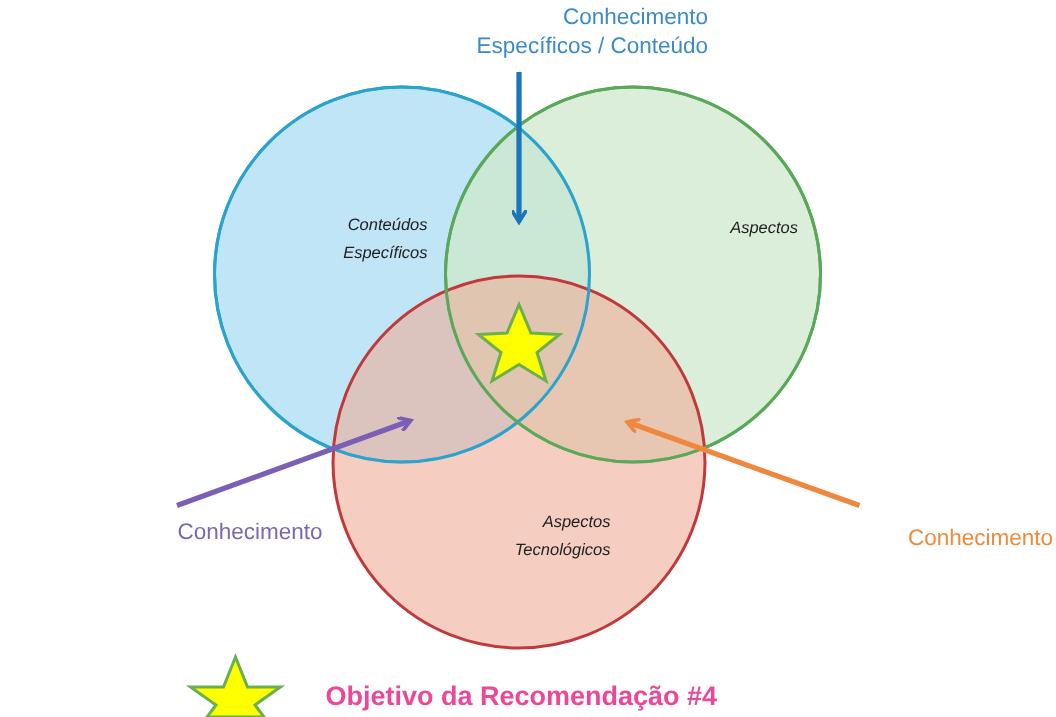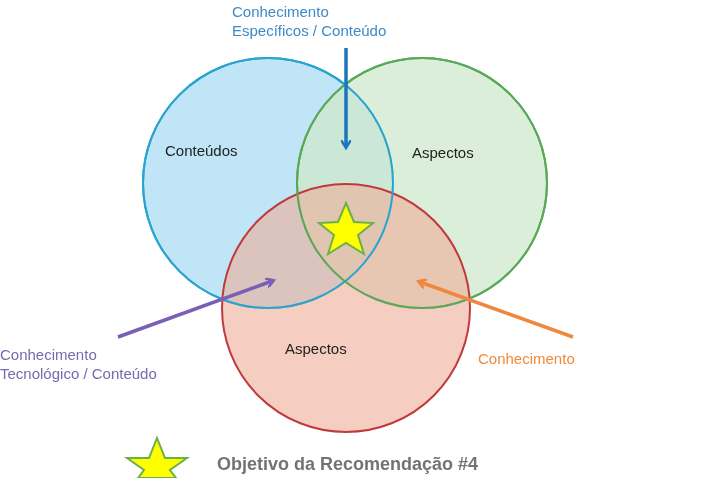--- a/index.html
+++ b/index.html
@@ -1,26 +1,26 @@
 <!DOCTYPE html>
 <html><head>
 <meta charset="utf-8">
 <style>
   html, body { margin:0; padding:0; background:#ffffff; }
   body { width:704px; height:478px; position:relative; overflow:hidden; font-family:"Liberation Sans", sans-serif; }
   svg { position:absolute; left:0; top:0; }
-  .lbl { position:absolute; text-align:left; line-height:19px; font-size:15px; white-space:nowrap; }
-  .dark { color:#222222; font-size:15px; line-height:19px; }
+  .lbl { position:absolute; text-align:right; line-height:19px; font-size:15px; white-space:nowrap; }
+  .dark { color:#222222; font-size:11px; line-height:19px;font-style:italic; }
   .top-lbl { color:#3c8ac8; left:232px; top:2px; width:240px; }
   .left-lbl { color:#7a68b0; left:0px; top:345px; width:215px; }
   .right-lbl { color:#ee8a3c; left:478px; top:349px; width:224px; }
   .c1 { left:165px; top:141px; width:120px; }
   .c2 { left:412px; top:143px; width:120px; }
   .c3 { left:285px; top:339px; width:122px; }
-  .legend-text { position:absolute; left:217px; top:454px; font-size:18px; font-weight:bold; color:#737373; white-space:nowrap; }
+  .legend-text { position:absolute; left:217px; top:454px; font-size:18px; font-weight:bold; color:#ec4899; white-space:nowrap; }
 </style>
 </head>
 <body>
 
 <svg width="704" height="478" viewBox="0 0 704 478">
   <defs>
     <marker id="ahBlue" markerWidth="10" markerHeight="10" refX="6" refY="5" orient="auto" markerUnits="userSpaceOnUse">
       <path d="M0,0 L8,5 L0,10" fill="none" stroke="#1a75bb" stroke-width="2.5"></path>
     </marker>
     <marker id="ahPurple" markerWidth="10" markerHeight="10" refX="6" refY="5" orient="auto" markerUnits="userSpaceOnUse">
@@ -47,32 +47,33 @@
   <polygon points="157,438 165,458 187,458 170,470 176,478 157,478 138,478 144,470 127,458 149,458" fill="#ffff00" stroke="#6ab04c" stroke-width="2"></polygon>
 </svg>
 
 <div class="lbl top-lbl">
   <div>Conhecimento</div>
   <div>Específicos / Conteúdo</div>
 </div>
 
 <div class="lbl dark c1">
   <div>Conteúdos</div>
+  <div>Específicos</div>
 </div>
 
 <div class="lbl dark c2">
   <div>Aspectos</div>
 </div>
 
 <div class="lbl dark c3">
   <div>Aspectos</div>
+  <div>Tecnológicos</div>
 </div>
 
 <div class="lbl left-lbl">
   <div>Conhecimento</div>
-  <div>Tecnológico / Conteúdo</div>
 </div>
 
 <div class="lbl right-lbl">
   <div>Conhecimento</div>
 </div>
 
 <div class="legend-text">Objetivo da Recomendação #4</div>
 
 </body></html>

